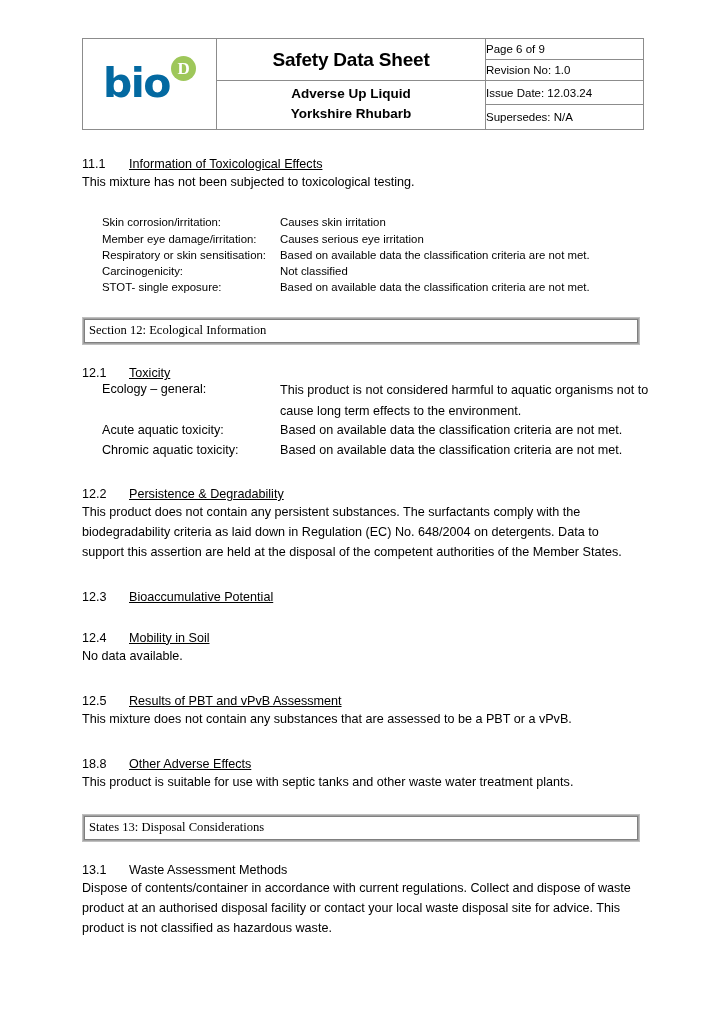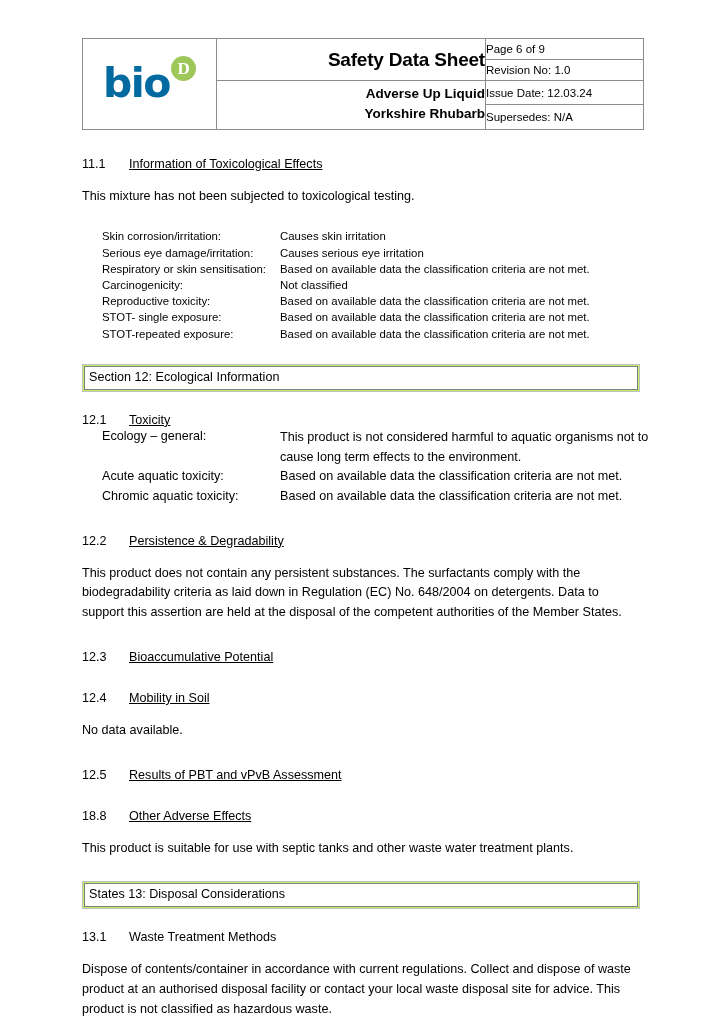--- a/index.html
+++ b/index.html
@@ -74,21 +74,21 @@
     color: #ffffff;
     font-family: "Liberation Serif", serif;
     font-size: 17px;
     font-weight: bold;
     line-height: 25px;
     text-align: center;
   }
 
   .title-cell {
     width: 268px;
-    text-align: right;
+    text-align: center;
   }
   .title-main {
     font-size: 19px;
     font-weight: bold;
     padding: 5px 0 5px 0;
     letter-spacing: -0.2px;
   }
   .title-sub {
     font-size: 13.5px;
     font-weight: bold;
@@ -114,21 +114,21 @@
   .sub-head .num {
     display: inline-block;
     width: 47px;
   }
   .sub-head .ttl { text-decoration: underline; }
   .sub-head.no-underline .ttl { text-decoration: none; }
 
   .para {
     font-size: 12.6px;
     line-height: 1.58;
-    margin-top: 16px;
+    margin-top: 2px;
   }
 
   
   .deflist {
     width: 558px;
     border-collapse: collapse;
     table-layout: fixed;
     margin-left: 20px;
   }
   .deflist td {
@@ -148,21 +148,22 @@
   }
   .eco .val-multi { line-height: 1.62; }
 
   
   .section-bar {
     width: 558px;
     box-sizing: border-box;
     border: 1px solid #bfbfbf;
     padding: 1px;
     margin: 0;
-    background: #bef264;
+    background: #a3a3a3;
+    font-family: Liberation Serif, serif;
   }
   .section-bar-inner {
     border: 1px solid #7f7f7f;
     background: #ffffff;
     font-size: 12.6px;
     padding: 2px 0 3px 4px;
     line-height: 1.35;
   }
 </style>
 </head>
@@ -212,41 +213,33 @@
 
     <div class="spacer-lg"></div>
 
     <table class="deflist tox">
       <tbody>
           <tr>
         <td class="lbl">Skin corrosion/irritation:</td>
         <td class="val">Causes skin irritation</td>
       </tr>
       <tr>
-        <td class="lbl">Serious eye damage/irritation:</td>
+        <td class="lbl">Member eye damage/irritation:</td>
         <td class="val">Causes serious eye irritation</td>
       </tr>
       <tr>
         <td class="lbl">Respiratory or skin sensitisation:</td>
         <td class="val">Based on available data the classification criteria are not met.</td>
       </tr>
       <tr>
         <td class="lbl">Carcinogenicity:</td>
         <td class="val">Not classified</td>
       </tr>
       <tr>
-        <td class="lbl">Reproductive toxicity:</td>
-        <td class="val">Based on available data the classification criteria are not met.</td>
-      </tr>
-      <tr>
         <td class="lbl">STOT- single exposure:</td>
-        <td class="val">Based on available data the classification criteria are not met.</td>
-      </tr>
-      <tr>
-        <td class="lbl">STOT-repeated exposure:</td>
         <td class="val">Based on available data the classification criteria are not met.</td>
       </tr>
     </tbody>
       </table>
 
     <div class="spacer-lg"></div>
 
     <div class="section-bar">
       <div class="section-bar-inner">Section 12: Ecological Information</div>
     </div>
@@ -292,35 +285,36 @@
     <div class="sub-head">
       <span class="num">12.4</span><span class="ttl">Mobility in Soil</span>
     </div>
     <div class="para">No data available.</div>
 
     <div class="spacer-md"></div>
 
     <div class="sub-head">
       <span class="num">12.5</span><span class="ttl">Results of PBT and vPvB Assessment</span>
     </div>
+    <div class="para">This mixture does not contain any substances that are assessed to be a PBT or a vPvB.</div>
 
     <div class="spacer-md"></div>
 
     <div class="sub-head">
       <span class="num">18.8</span><span class="ttl">Other Adverse Effects</span>
     </div>
     <div class="para">This product is suitable for use with septic tanks and other waste water treatment plants.</div>
 
     <div class="spacer-lg"></div>
 
     <div class="section-bar">
       <div class="section-bar-inner">States 13: Disposal Considerations</div>
     </div>
 
     <div class="spacer-sm"></div>
 
     <div class="sub-head no-underline">
-      <span class="num">13.1</span><span class="ttl">Waste Treatment Methods</span>
+      <span class="num">13.1</span><span class="ttl">Waste Assessment Methods</span>
     </div>
     <div class="para">Dispose of contents/container in accordance with current regulations.   Collect and dispose of waste product at an authorised disposal facility or contact your local waste disposal site for advice.   This product is not classified as hazardous waste.</div>
 
   </div>
 </div>
 
 </body></html>

